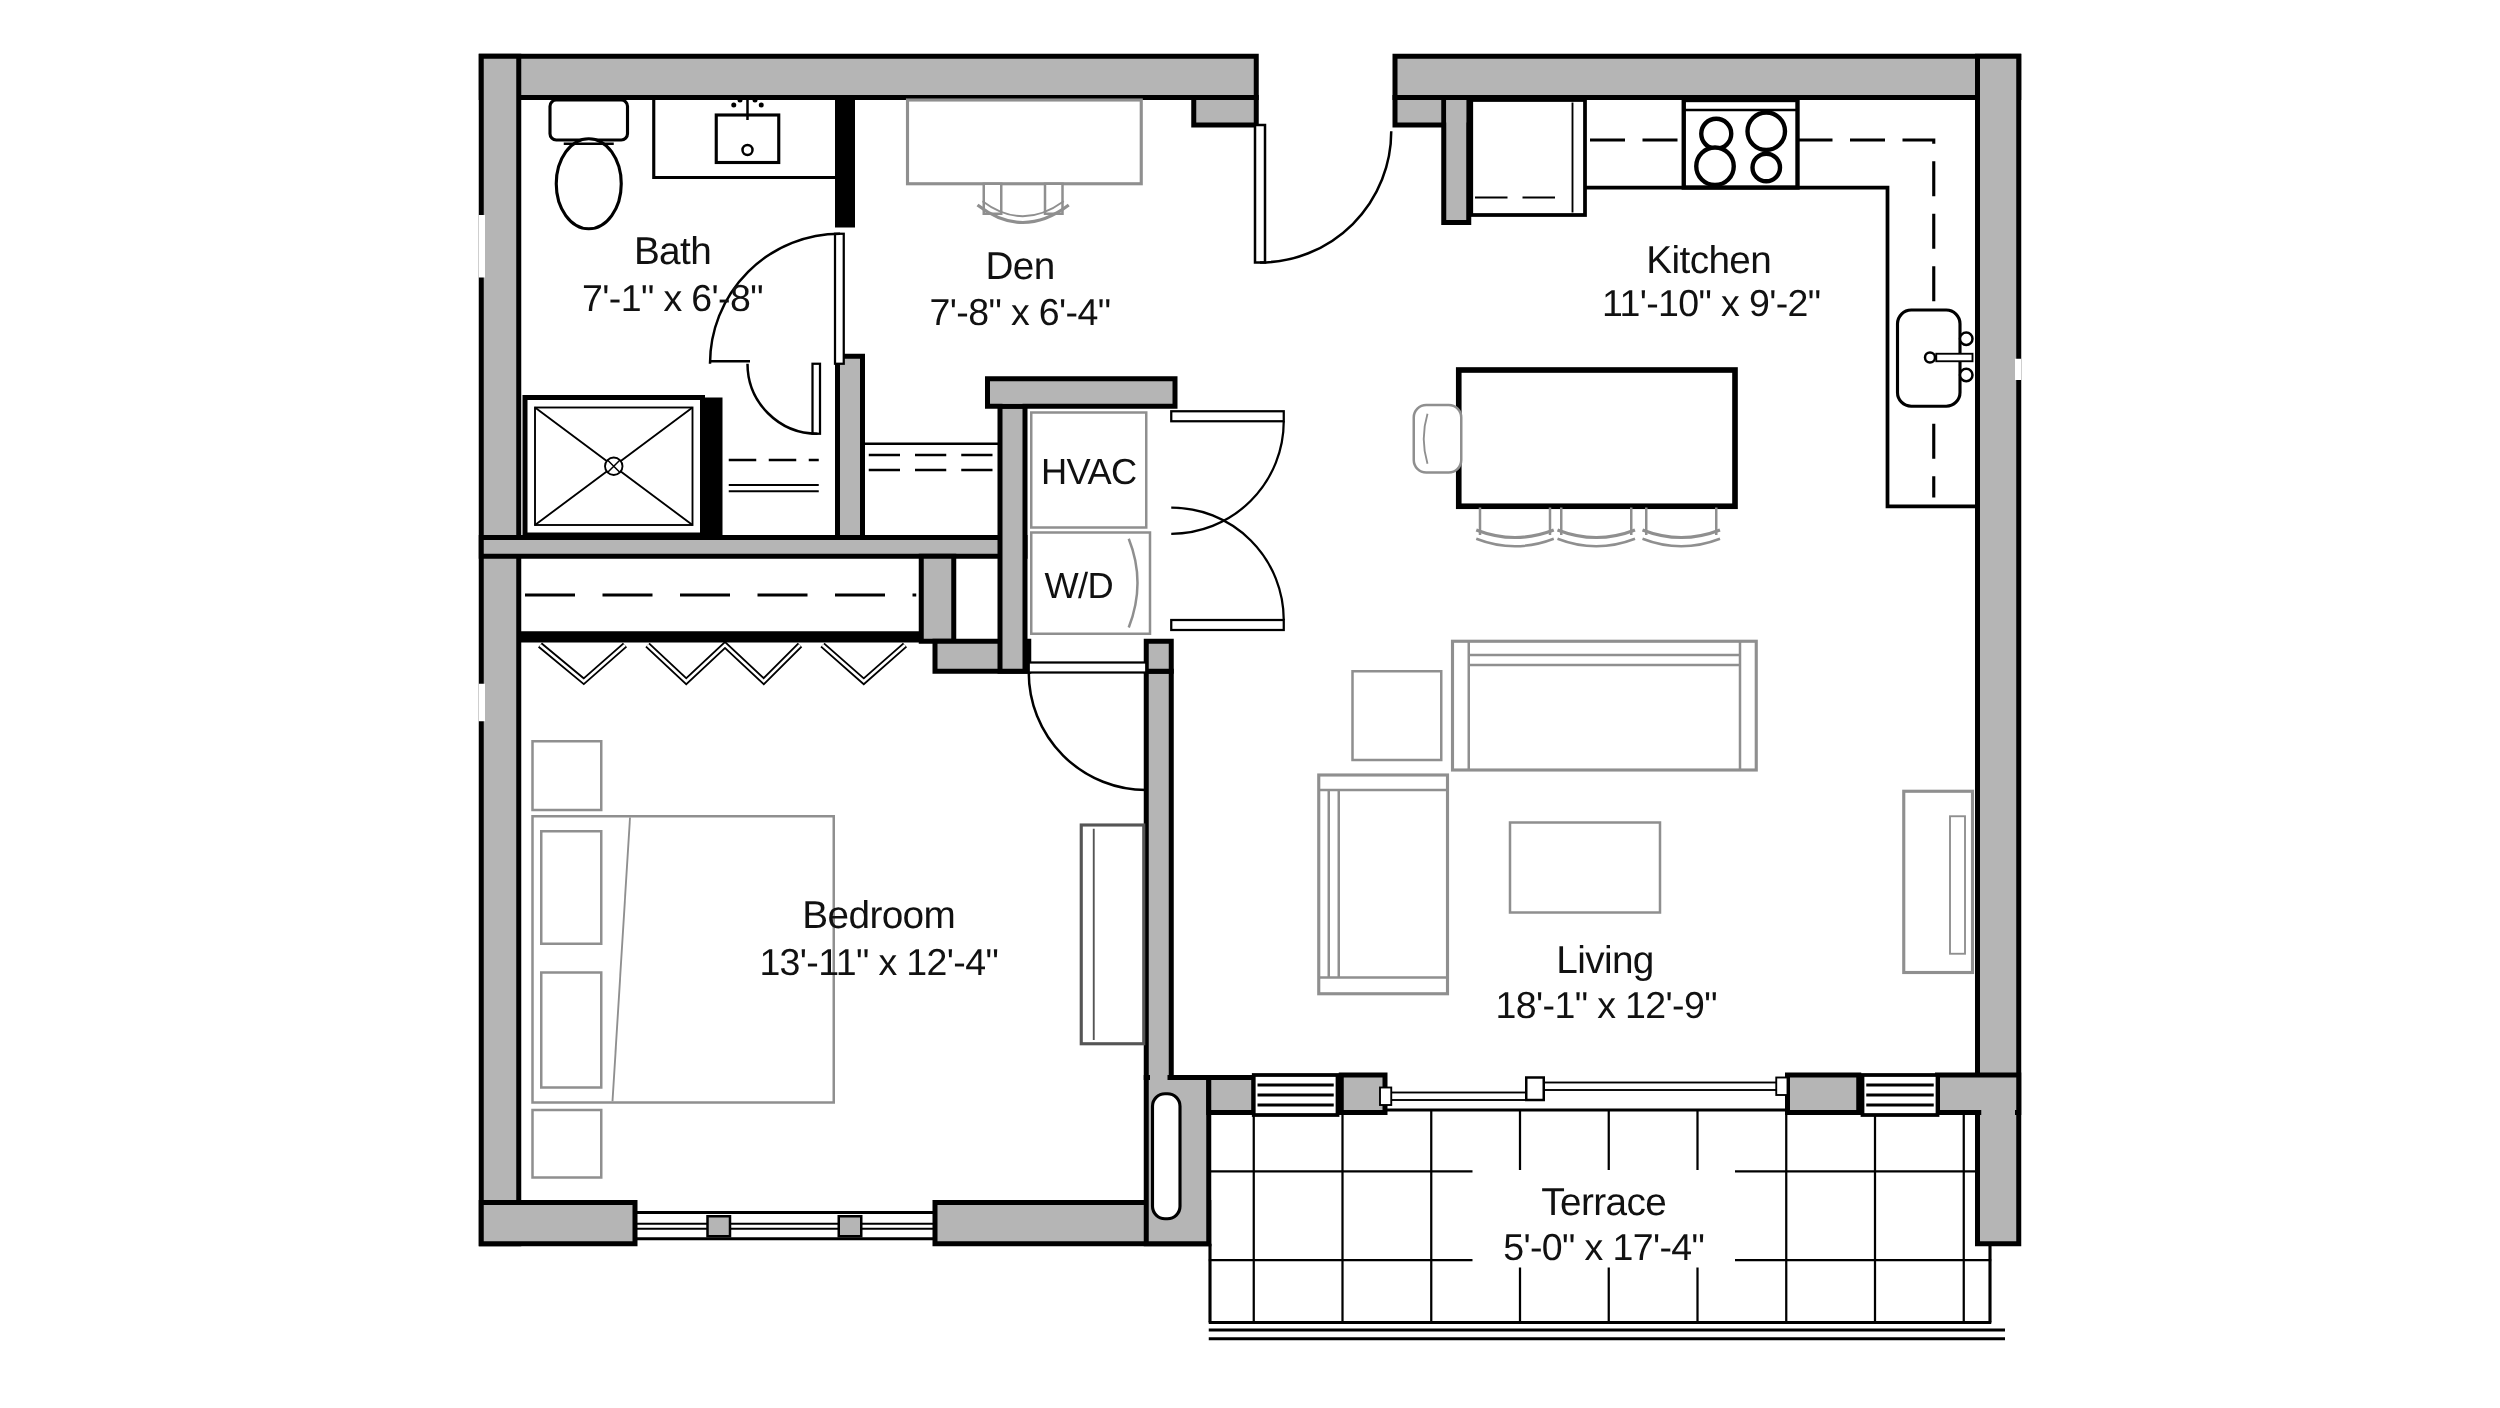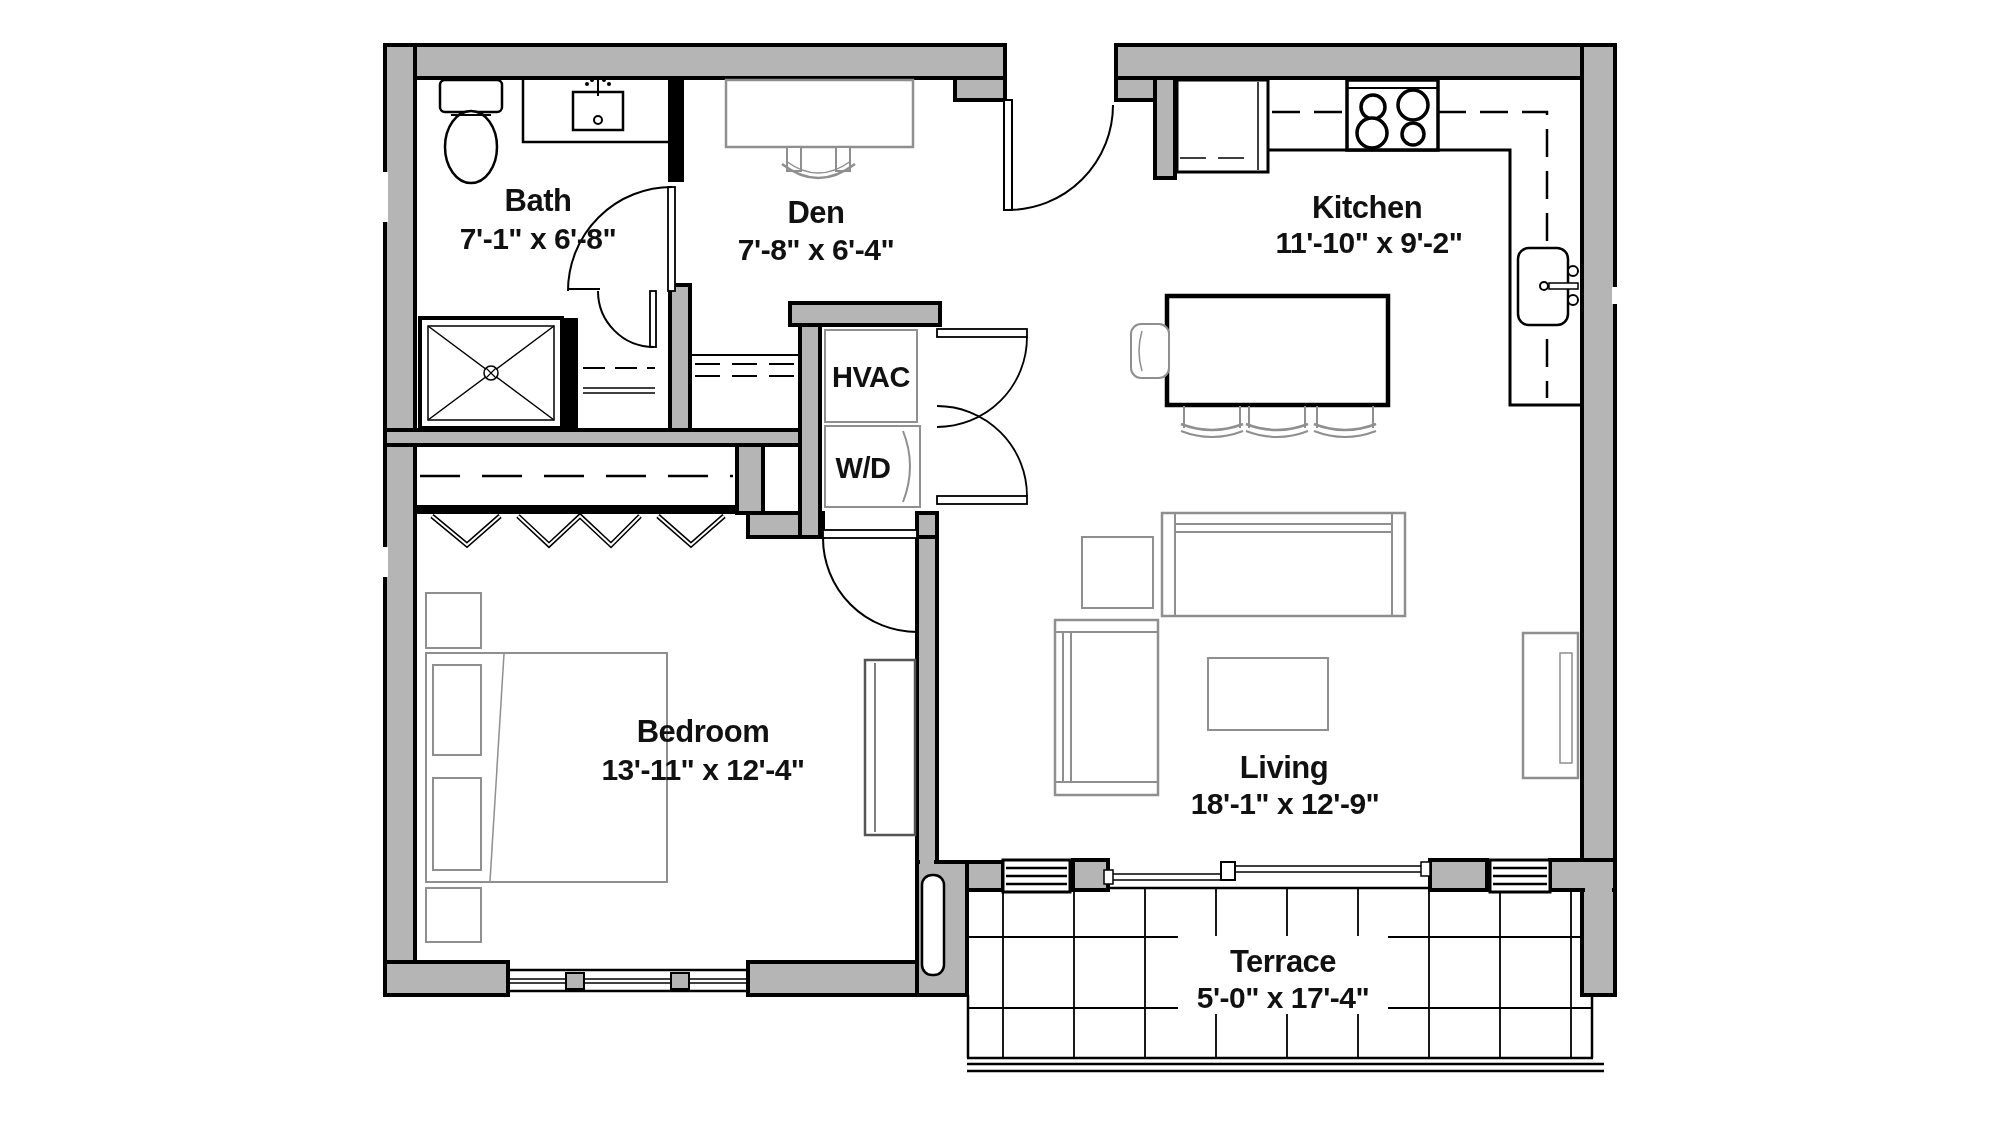--- a/index.html
+++ b/index.html
@@ -1,17 +1,17 @@
 <!DOCTYPE html>
 <html><head>
 <meta charset="utf-8">
 <style>
   html,body{margin:0;padding:0;background:#ffffff;}
   .canvas{position:relative;width:2000px;height:1126px;background:#ffffff;overflow:hidden;
-          font-family:"Liberation Sans", sans-serif;font-weight:bold;}
+          font-family:"Liberation Sans", sans-serif;}
   svg{position:absolute;left:0;top:0;}
   text{font-family:"Liberation Sans", sans-serif;fill:#111;letter-spacing:-0.5px;}
   .room-name{font-size:31px;}
   .room-dims{font-size:30px;}
   .closet-label{font-size:29px;}
 </style>
 </head>
 <body>
 
 <div class="canvas">

